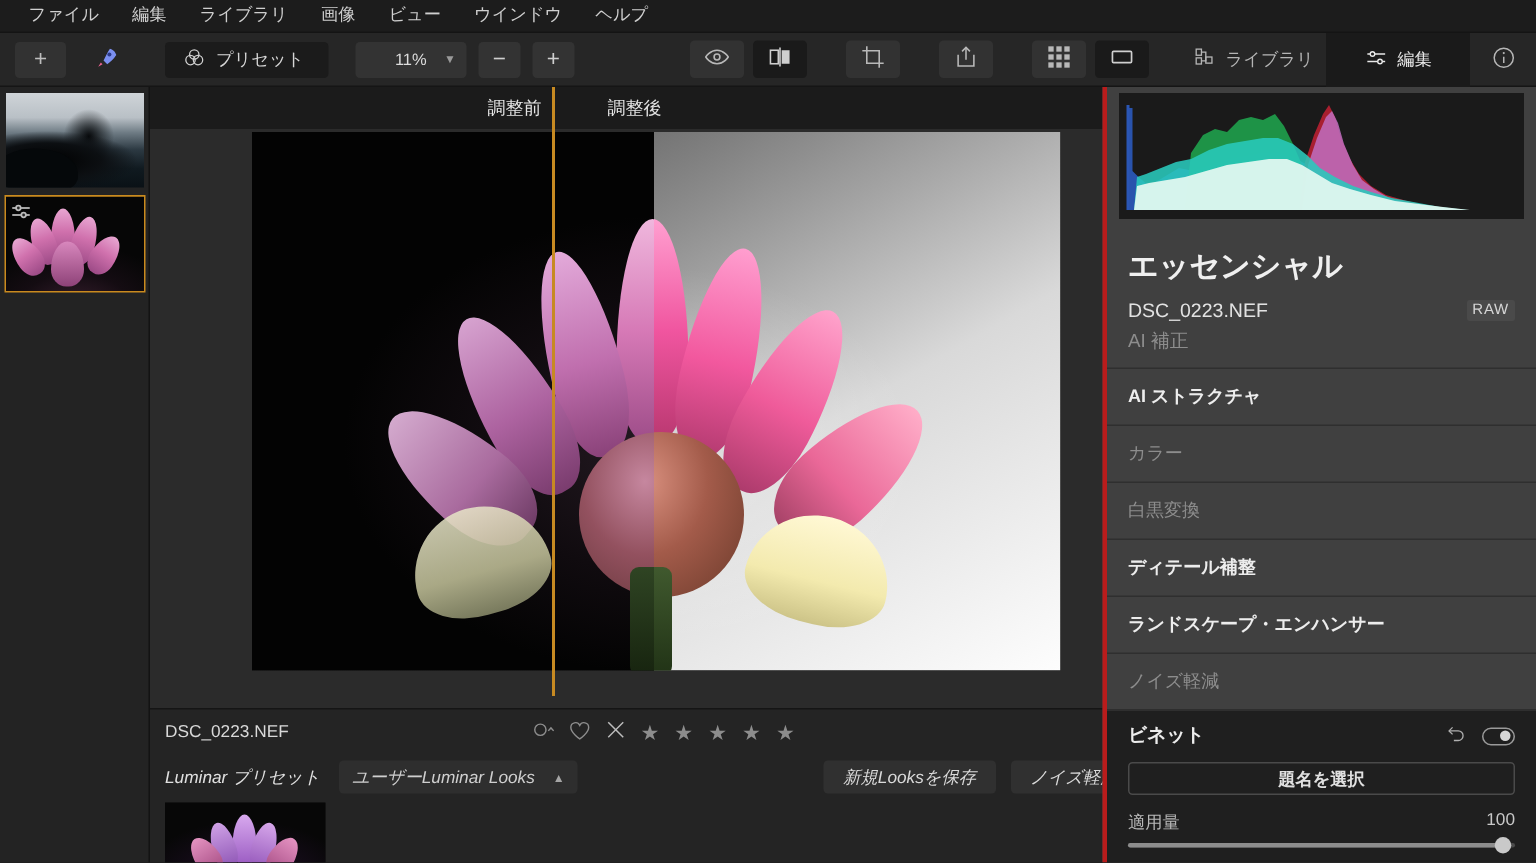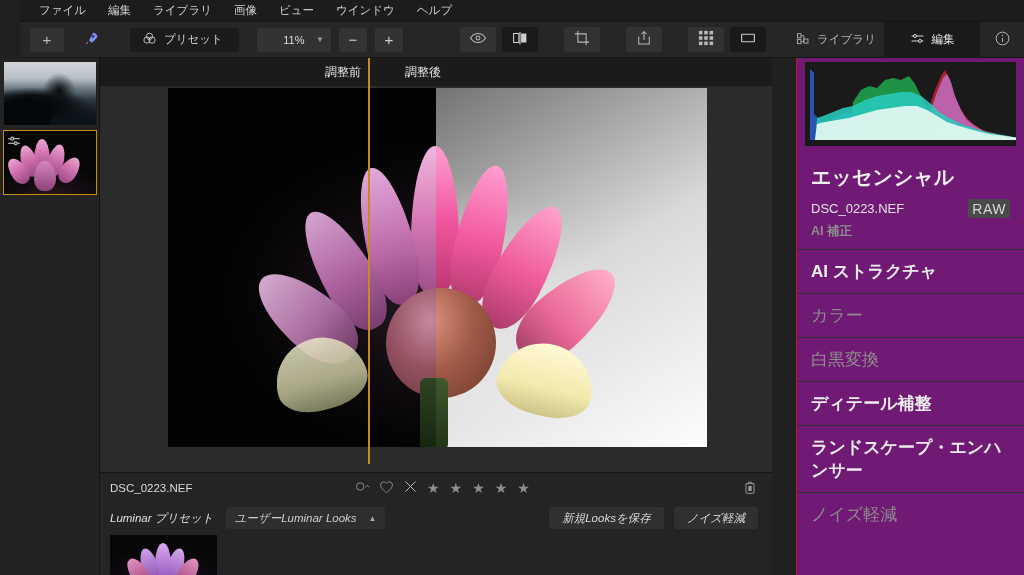--- a/index.html
+++ b/index.html
@@ -4,21 +4,21 @@
 <style>
   * { margin:0; padding:0; box-sizing:border-box; }
   html,body { width:1024px; height:575px; overflow:hidden; }
   body {
     background:#1e1e1e;
     font-family:"Liberation Sans","DejaVu Sans",sans-serif;
     color:#d8d8d8;
     font-size:12px;
     -webkit-font-smoothing:antialiased;
   }
-  .app { position:relative; width:1024px; height:575px; background:#202020;padding-left:20px; }
+  .app { position:relative; width:1024px; height:575px; background:#202020; }
 
   
   .menubar {
     height:22px; background:#1c1c1c; display:flex; align-items:center;
     padding-left:8px; border-bottom:1px solid #141414;
   }
   .menu-item {
     padding:3px 11px; font-size:11.5px; color:#cfcfcf; cursor:default; line-height:1;
   }
 
@@ -135,34 +135,34 @@
   .bb-actions { position:absolute; right:14px; display:flex; gap:10px; }
   .bb-btn {
     height:22px; background:#303030; border-radius:3px; padding:0 13px;
     display:flex; align-items:center; font-size:11.5px; color:#dadada; cursor:default;
   }
   .preset-strip { position:absolute; left:10px; bottom:0; display:flex; gap:8px; }
   .preset-thumb { width:107px; height:40px; background:#0a0a0a; position:relative; overflow:hidden; cursor:default; }
 
   
   .rpanel {
-    position:absolute; right:0; top:58px; width:228px; bottom:0;
-    background:#701a75; border-left:1px solid #b91c1c; overflow:hidden;
+    position:absolute; right:0; top:58px; width:289px; bottom:0;
+    background:#404040; border-left:3px solid #b91c1c; overflow:hidden;
   }
   .histogram { height:84px; margin:4px 8px 6px 8px; background:#1a1a1a; position:relative; overflow:hidden; }
   .rp-title { font-size:20px; font-weight:bold; color:#f0f0f0; padding:12px 14px 8px 14px; }
   .rp-file { display:flex; align-items:center; padding:0 14px 2px 14px; }
   .rp-file .nm { font-size:13px; color:#e2e2e2; }
   .raw-badge {
-    margin-left:auto; font-size:14px; background:#4a4a4a; color:#d6d6d6;
+    margin-left:auto; font-size:10px; background:#4a4a4a; color:#d6d6d6;
     padding:1.5px 4px; border-radius:2px; letter-spacing:.5px;text-align:center;
   }
-  .rp-sub { font-size:12.5px; color:#8d8d8d; padding:3px 14px 9px 14px;font-weight:bold; }
+  .rp-sub { font-size:12.5px; color:#8d8d8d; padding:3px 14px 9px 14px; }
   .rp-item {
-    padding:10px 14px; font-size:17px; border-top:1px solid #2f2f2f; cursor:default;
+    padding:10px 14px; font-size:12px; border-top:1px solid #2f2f2f; cursor:default;
   }
   .rp-item.bold { color:#ededed; font-weight:bold; }
   .rp-item.dim { color:#8d8d8d; }
 
   .vignette { background:#1f1f1f; border-top:1px solid #2f2f2f; padding:8px 14px 10px 14px; }
   .vg-head { display:flex; align-items:center; }
   .vg-title { font-size:12.5px; font-weight:bold; color:#ededed; }
   .vg-icons { margin-left:auto; display:flex; align-items:center; gap:10px; color:#b0b0b0; }
   .toggle { width:22px; height:12px; border-radius:6px; border:1px solid #9a9a9a; position:relative; cursor:default; }
   .toggle:after { content:''; position:absolute; right:2px; top:1.5px; width:7px; height:7px; border-radius:50%; background:#d6d6d6; }
@@ -475,14 +475,41 @@
     </div>
     <div class="rp-sub">AI 補正</div>
 
     <div class="rp-item bold">AI ストラクチャ</div>
     <div class="rp-item dim">カラー</div>
     <div class="rp-item dim">白黒変換</div>
     <div class="rp-item bold">ディテール補整</div>
     <div class="rp-item bold">ランドスケープ・エンハンサー</div>
     <div class="rp-item dim">ノイズ軽減</div>
 
+    <div class="vignette">
+      <div class="vg-head">
+        <span class="vg-title">ビネット</span>
+        <div class="vg-icons">
+          <span>
+            <svg width="14" height="14" viewBox="0 0 24 24" fill="none" stroke="#b0b0b0" stroke-width="1.5">
+              <path d="M4 9h10a5.5 5.5 0 0 1 0 11H9"></path>
+                <path d="M7.5 5 3.5 9l4 4"></path>
+            </svg>
+          </span>
+          <span class="toggle"></span>
+        </div>
+      </div>
+      <div class="vg-select">題名を選択</div>
+
+      <div class="sl-row">
+        <div class="sl-top">
+          <span>適用量</span>
+          <span class="sl-val">100</span>
+        </div>
+        <div class="sl-track">
+          <div class="sl-fill" id="fill0" style="width: 97%; background: rgb(141, 141, 141);"></div>
+          <div class="sl-knob" id="knob0" style="left: 97%;"></div>
+        </div>
+      </div>
+
+    </div>
   </div>
 </div>
 
 </body></html>

